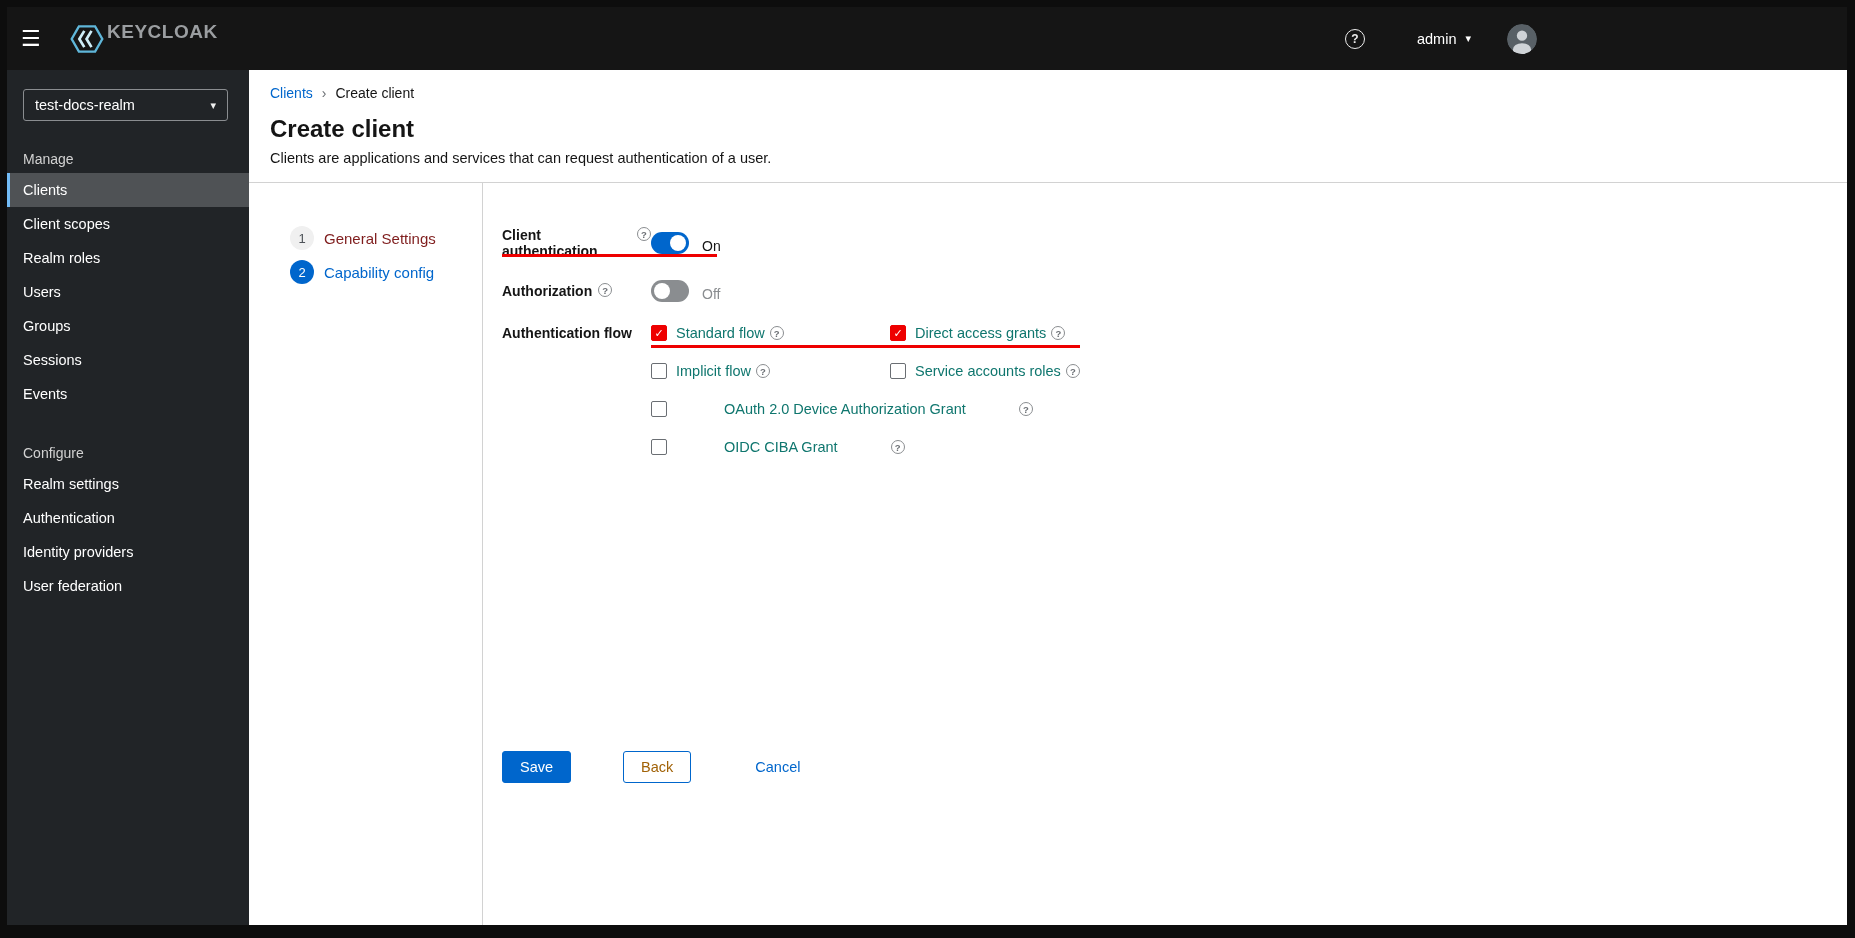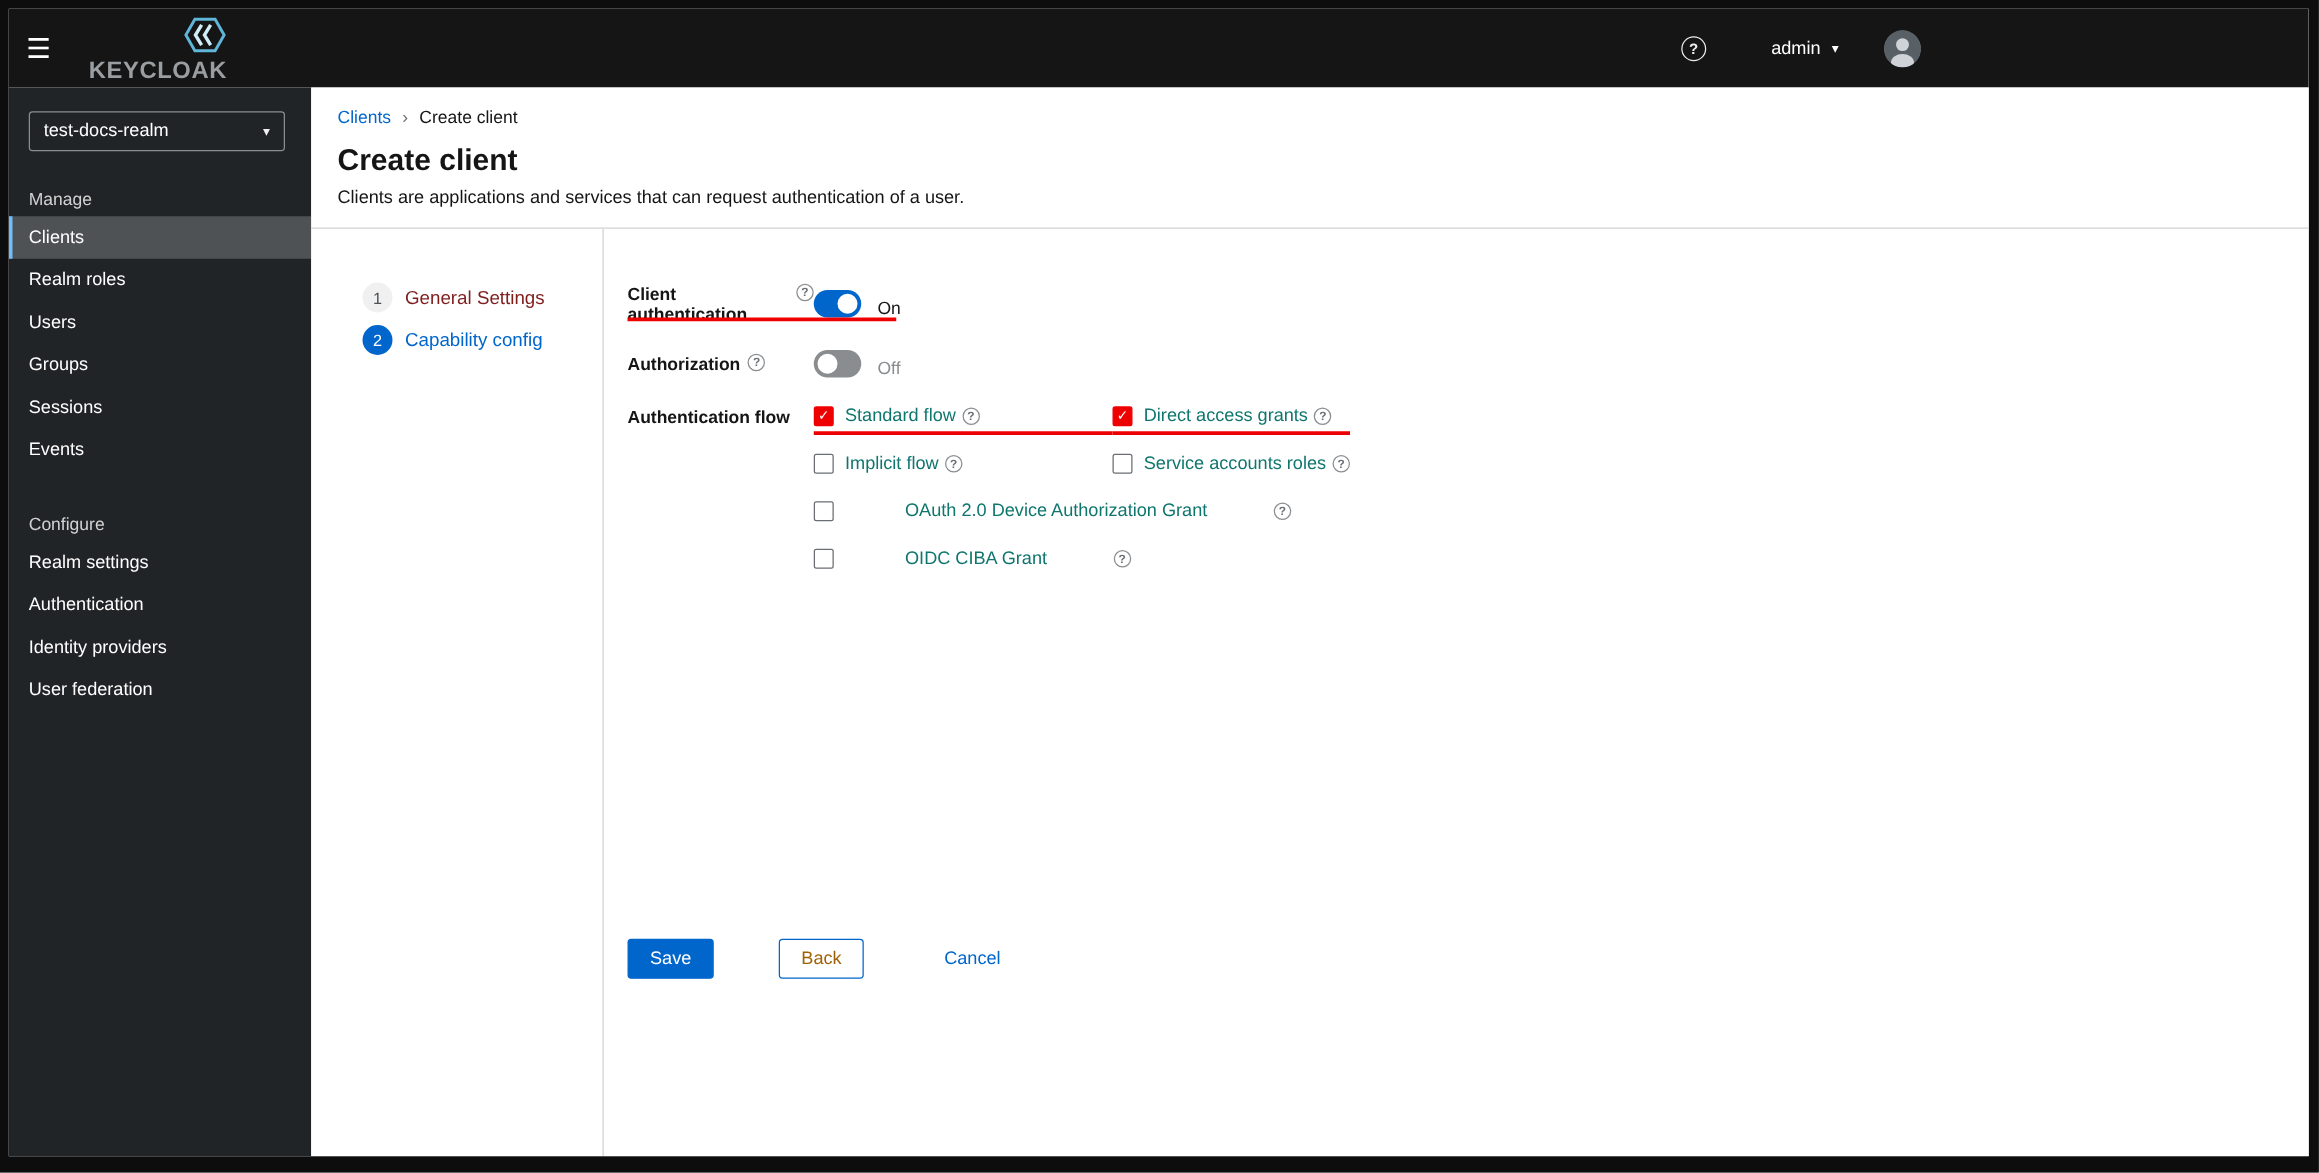--- a/index.html
+++ b/index.html
@@ -13,21 +13,21 @@
   }
   .frame { width: 1855px; height: 938px; padding: 7px 8px 13px 7px; background: #0d0d0d; }
   .app { width: 100%; height: 100%; display: flex; flex-direction: column; background: #fff; overflow: hidden; }
 
   
   .masthead {
     height: 63px; background: #151515; display: flex; align-items: center;
     padding: 0 0 0 14px; flex: none; color: #fff;
   }
   .hamburger { background: none; border: none; color: #fff; font-size: 22px; cursor: pointer; width: 32px; text-align: left; }
-  .logo { display: flex; align-items: flex-end; margin-left: 16px; text-decoration: none; cursor: pointer; flex-direction: column; }
+  .logo { display: flex; align-items: flex-start; margin-left: 16px; text-decoration: none; cursor: pointer; }
   .logo svg { width: 36px; height: 36px; }
   .logo-text { color: #9b9ea1; font-weight: 700; font-size: 19px; letter-spacing: 0.5px; margin-left: 2px; }
   .mast-right { margin-left: auto; margin-right: 310px; display: flex; align-items: center; }
   .mast-help {
     width: 20px; height: 20px; border: 1.5px solid #ededed; border-radius: 50%;
     color: #ededed; font-size: 12px; font-weight: 700; display: flex; align-items: center; justify-content: center;
     cursor: pointer;
   }
   .user-menu { display: flex; align-items: center; margin-left: 52px; cursor: pointer; font-size: 14.5px; color: #fff; }
   .user-menu .caret { margin-left: 9px; font-size: 11px; color: #fff; }
@@ -162,20 +162,21 @@
       <aside class="sidebar">
         <div class="realm-select">
           <span>test-docs-realm</span>
           <span class="caret">▾</span>
         </div>
 
         <div class="nav-section">
           <div class="nav-title">Manage</div>
           <nav>
             <div class="nav-item active">Clients</div>
+            <div class="nav-item">Client scopes</div>
             <div class="nav-item">Realm roles</div>
             <div class="nav-item">Users</div>
             <div class="nav-item">Groups</div>
             <div class="nav-item">Sessions</div>
             <div class="nav-item">Events</div>
           </nav>
         </div>
 
         <div class="nav-section nav-section2">
           <div class="nav-title">Configure</div>

